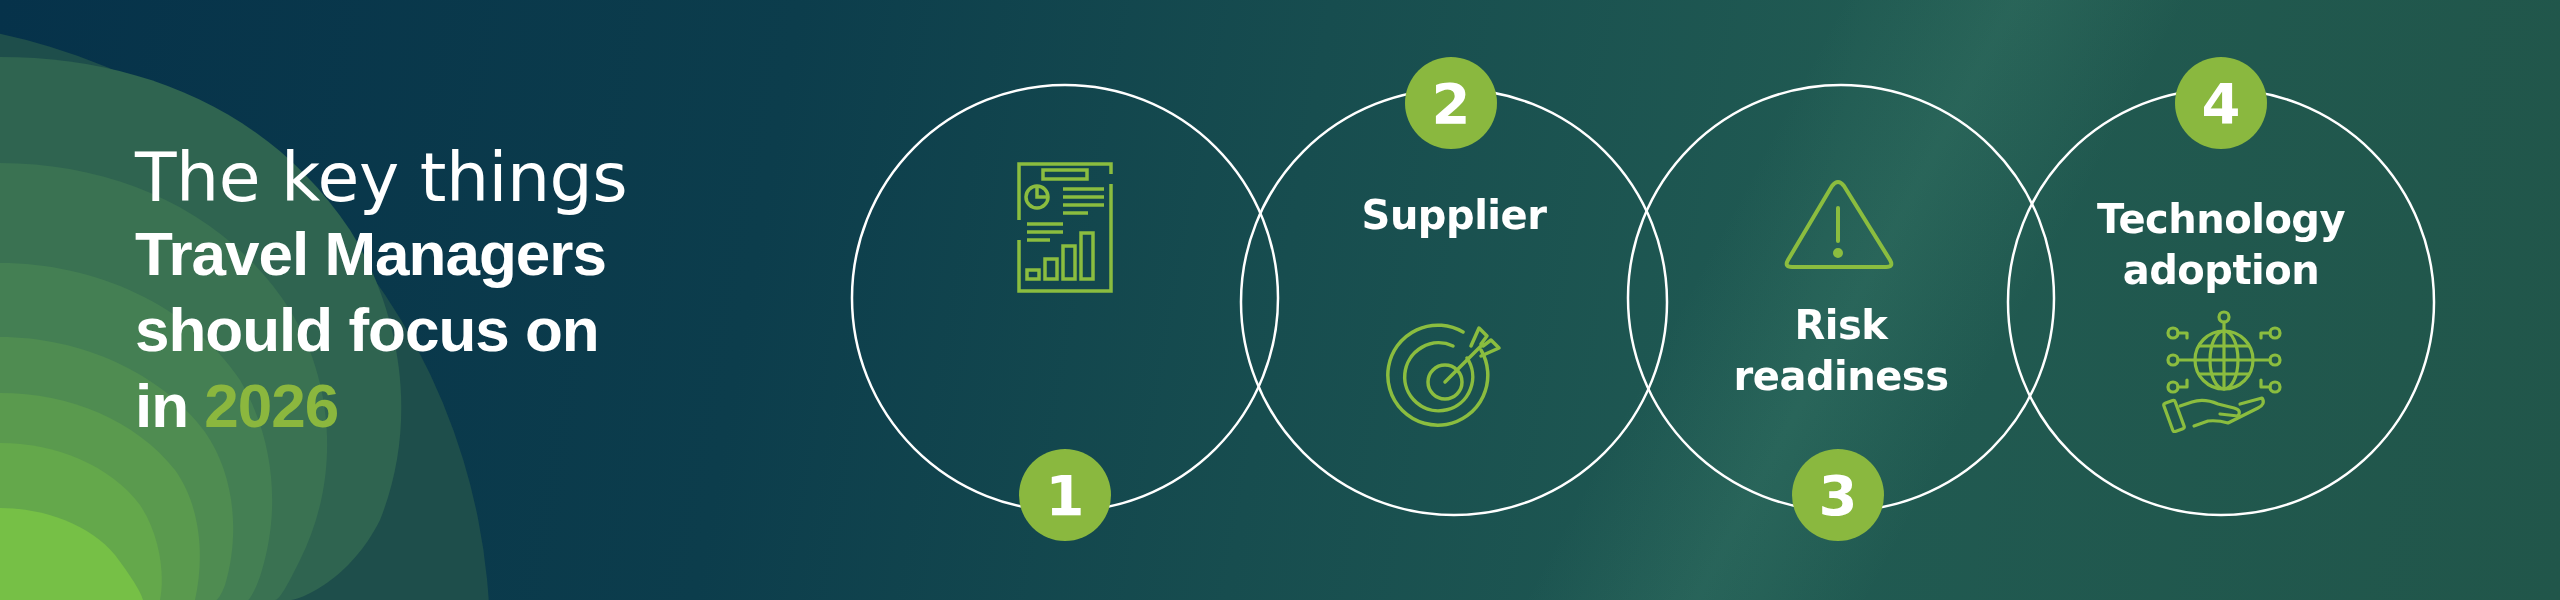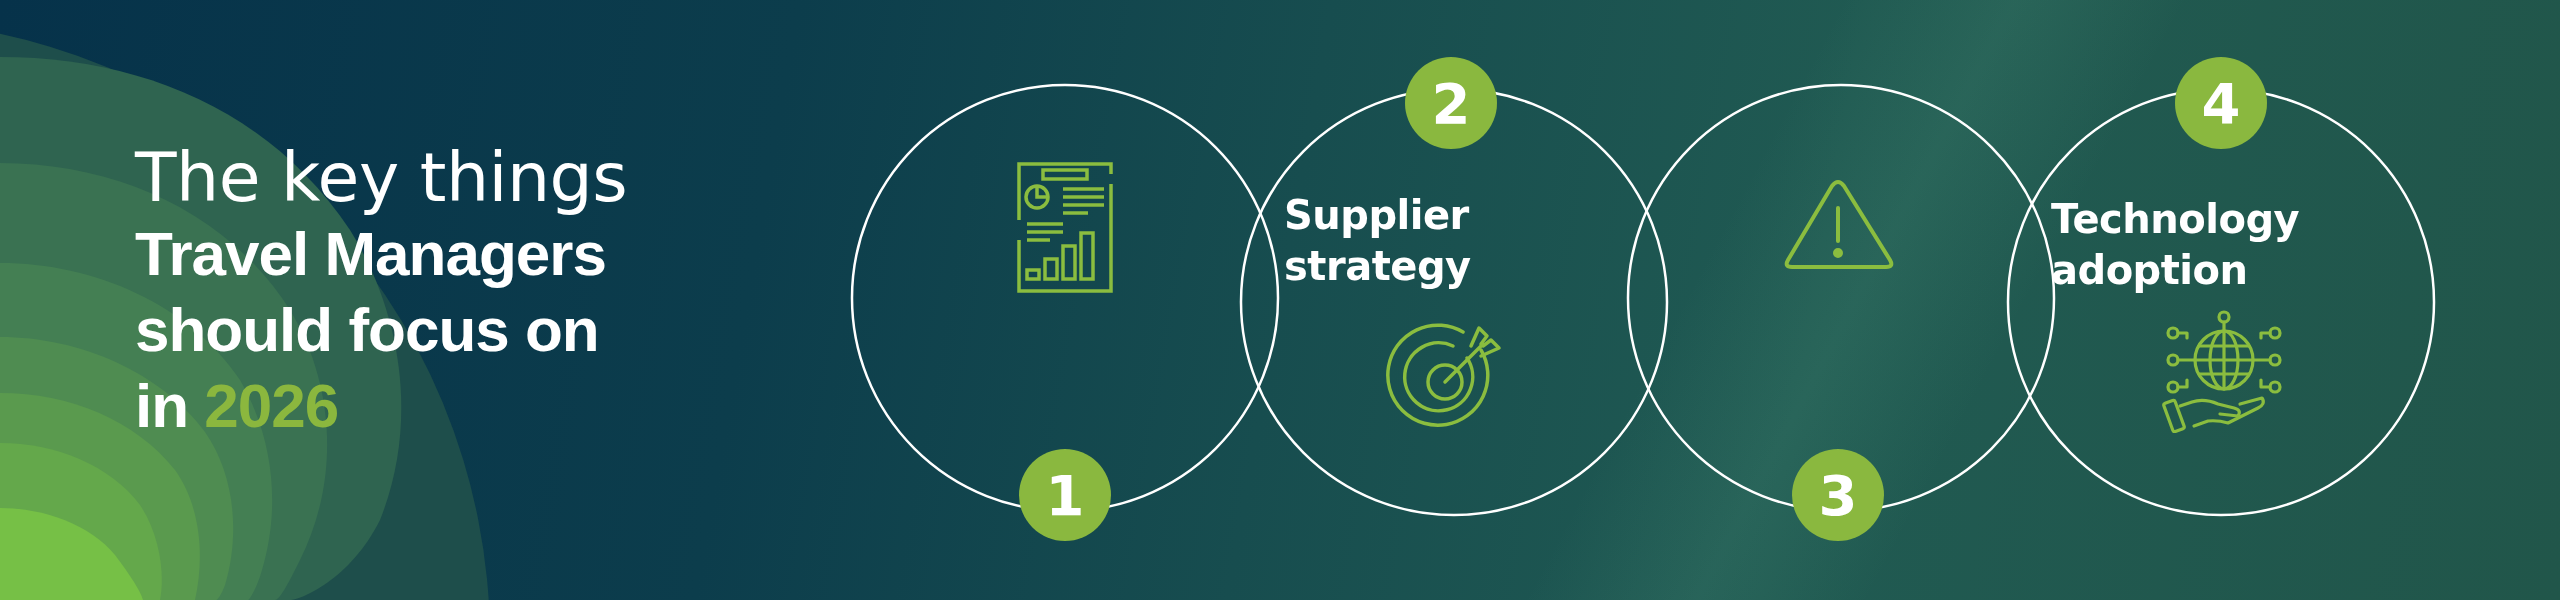--- a/index.html
+++ b/index.html
@@ -13,21 +13,21 @@
   }
   .arcs { position: absolute; left: 0; top: 0; }
   .headline {
     position: absolute; left: 135px; top: 140px; color: #ffffff; margin: 0;
   }
   .headline .light { font-weight: 300; font-size: 68px; line-height: 76px; letter-spacing: -0.5px; display: block; font-family: "DejaVu Sans", sans-serif; font-weight: normal; transform: scaleY(1); }
   .headline .bold { font-weight: 700; font-size: 62px; line-height: 76px; display: block; font-family: Liberation Sans, sans-serif; letter-spacing: -1px; }
   .headline .accent { color: #8bb73e; }
   .circles { position: absolute; left: 0; top: 0; }
   .label {
-    position: absolute; color: #ffffff; text-align: left; font-weight: 700;
+    position: absolute; color: #ffffff; text-align: center; font-weight: 700;
     font-family: "DejaVu Sans", sans-serif; font-size: 40px; line-height: 51px;
     letter-spacing: -0.5px; width: 340px; margin-left: -170px;
   }
   .label span { display: block; }
   .badge {
     position: absolute; width: 92px; height: 92px; border-radius: 50%;
     background: #8ab83f; color: #ffffff; display: flex; align-items: center; justify-content: center;
     font-family: "DejaVu Sans", sans-serif; font-weight: 700; font-size: 56px;
     margin-left: -46px; margin-top: -46px;
   }
@@ -81,37 +81,40 @@
     <rect x="30" y="99" width="12" height="20"></rect>
     <rect x="48" y="86" width="12" height="33"></rect>
     <rect x="66" y="73" width="12" height="46"></rect>
   </svg>
   <div class="label" style="left:1065px; top:310px;">
   </div>
   <div class="badge" style="left:1065px; top:495px;">1</div>
 
   <div class="label" style="left:1454px; top:190px;">
     <span>Supplier</span>
-    <span>strategy</span>
   </div>
   <svg class="icon" style="left:1385px; top:310px;" width="130" height="125" viewBox="0 0 130 125" fill="none" stroke="#8bbd3f" stroke-width="3.5" stroke-linecap="round" stroke-linejoin="round">
     <path d="M96 40 A50 50 0 1 1 78 22"></path>
     <path d="M82 48 A34 34 0 1 1 68 36"></path>
     <circle cx="60" cy="72" r="17"></circle>
     <line x1="60" y1="72" x2="98" y2="34"></line>
     <path d="M86 36 L94 18 L102 26 L96 34"></path>
     <path d="M96 46 L114 38 L106 30 L98 36"></path>
   </svg>
   <div class="badge" style="left:1451px; top:103px;">2</div>
 
   <svg class="icon" style="left:1782px; top:176px;" width="115" height="96" viewBox="0 0 115 96" fill="none" stroke="#8bbd3f" stroke-width="4" stroke-linecap="round" stroke-linejoin="round">
     <path d="M50 10 Q56 2 62 10 L108 84 Q112 91 104 91 L10 91 Q2 91 6 84 Z"></path>
     <line x1="56" y1="32" x2="56" y2="65"></line>
     <circle cx="56" cy="77" r="3" fill="#8bbd3f"></circle>
   </svg>
+  <div class="label" style="left:1841px; top:300px;">
+    <span>Risk</span>
+    <span>readiness</span>
+  </div>
   <div class="badge" style="left:1838px; top:495px;">3</div>
 
   <div class="label" style="left:2221px; top:194px;">
     <span>Technology</span>
     <span>adoption</span>
   </div>
   <svg class="icon" style="left:2162px; top:308px;" width="125" height="125" viewBox="0 0 125 125" fill="none" stroke="#8bbd3f" stroke-width="3.2" stroke-linecap="round" stroke-linejoin="round">
     <circle cx="62" cy="52" r="29"></circle>
     <ellipse cx="62" cy="52" rx="14" ry="29"></ellipse>
     <line x1="62" y1="23" x2="62" y2="81"></line>

